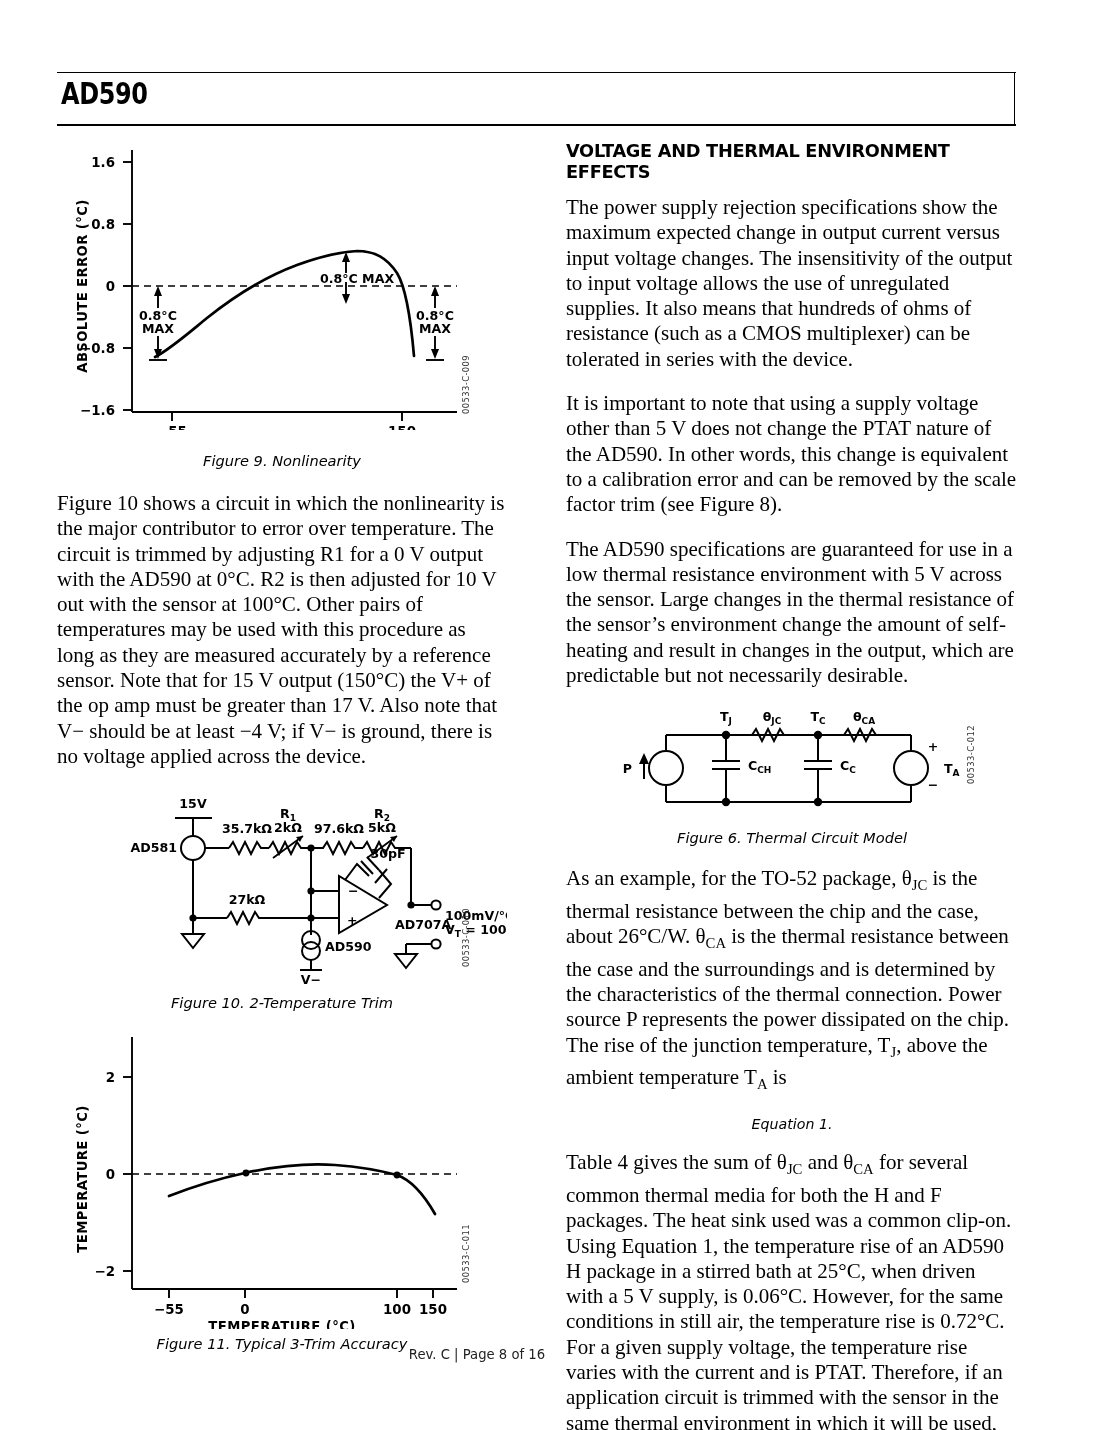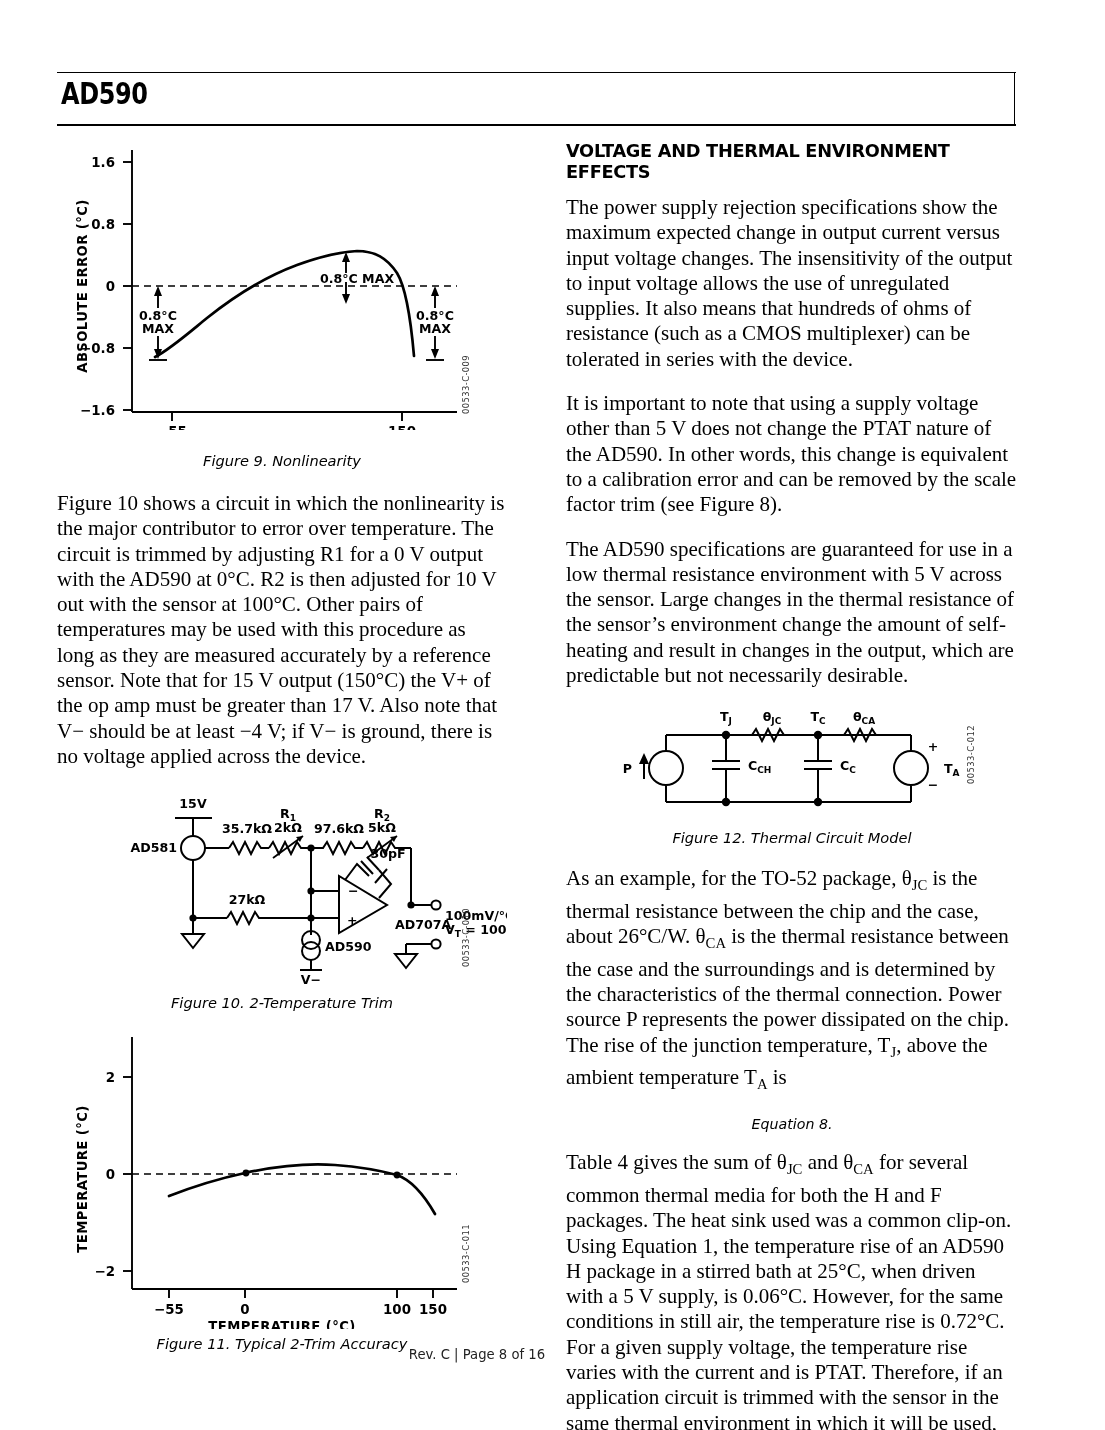--- a/index.html
+++ b/index.html
@@ -297,21 +297,21 @@
         <path class="curve" d="M 112,167 C 130,160 160,150 188,144 C 220,137 250,134 278,136
                                C 305,138 325,142 340,146 C 354,151 366,164 378,185"></path>
 
         <circle cx="189" cy="144" r="3.4" fill="#000"></circle>
         <circle cx="340" cy="146" r="3.4" fill="#000"></circle>
 
         <text class="axlab" x="225" y="302" text-anchor="middle">TEMPERATURE (°C)</text>
         <text class="axlab" x="30" y="150" text-anchor="middle" transform="rotate(-90 30 150)">TEMPERATURE (°C)</text>
       </svg>
       <div class="idcode" style="left:404px; top:195px;">00533-C-011</div>
-      <div class="cap" style="margin-top:6px;">Figure 11. Typical 2-Trim Accuracy</div>
+      <div class="cap" style="margin-top:6px;">Figure 11. Typical 3-Trim Accuracy</div>
     </div>
 
   </div>
 
   <div class="col-right">
 
     <h2 class="sect">VOLTAGE AND THERMAL ENVIRONMENT EFFECTS</h2>
 
     <p class="body">The power supply rejection specifications show the maximum expected change in output current versus input voltage changes. The insensitivity of the output to input voltage allows the use of unregulated supplies. It also means that hundreds of ohms of resistance (such as a CMOS multiplexer) can be tolerated in series with the device.</p>
     <p class="body">It is important to note that using a supply voltage other than 5 V does not change the PTAT nature of the AD590. In other words, this change is equivalent to a calibration error and can be removed by the scale factor trim (see Figure 8).</p>
@@ -357,26 +357,26 @@
         <line class="cirline" x1="252" y1="62" x2="252" y2="95"></line>
         <circle cx="252" cy="95" r="4.2" fill="#000"></circle>
         <text class="cirtxt" x="274" y="63" text-anchor="start">C<tspan font-size="9" dy="3">C</tspan></text>
 
         <circle cx="345" cy="61" r="17" class="cirline" fill="#fff"></circle>
         <text class="cirtxt" x="367" y="44" text-anchor="middle" font-size="15">+</text>
         <text class="cirtxt" x="367" y="82" text-anchor="middle" font-size="15">−</text>
         <text class="cirtxt" x="378" y="66" text-anchor="start">T<tspan font-size="9" dy="3">A</tspan></text>
       </svg>
       <div class="idcode" style="left:400px; top:18px;">00533-C-012</div>
-      <div class="cap" style="margin-top:2px;">Figure 12. Thermal Circuit Model</div>
+      <div class="cap" style="margin-top:2px;">Figure 6. Thermal Circuit Model</div>
     </div>
 
     <p class="body" style="margin-top:20px;">As an example, for the TO-52 package, θ<sub class="sm">JC</sub> is the thermal resistance between the chip and the case, about 26°C/W. θ<sub class="sm">CA</sub> is the thermal resistance between the case and the surroundings and is determined by the characteristics of the thermal connection. Power source P represents the power dissipated on the chip. The rise of the junction temperature, T<sub class="sm">J</sub>, above the ambient temperature T<sub class="sm">A</sub> is</p>
 
-    <div class="eqcap">Equation 8.</div>
+    <div class="eqcap">Equation 1.</div>
 
     <p class="body">Table 4 gives the sum of θ<sub class="sm">JC</sub> and θ<sub class="sm">CA</sub> for several common thermal media for both the H and F packages. The heat sink used was a common clip-on. Using Equation 1, the temperature rise of an AD590 H package in a stirred bath at 25°C, when driven with a 5 V supply, is 0.06°C. However, for the same conditions in still air, the temperature rise is 0.72°C. For a given supply voltage, the temperature rise varies with the current and is PTAT. Therefore, if an application circuit is trimmed with the sensor in the same thermal environment in which it will be used, the scale factor trim compensates for this effect over the entire temperature range.</p>
 
   </div>
 
   <div class="footer">Rev. C | Page 8 of 16</div>
 
 </div>
 
 </body></html>

